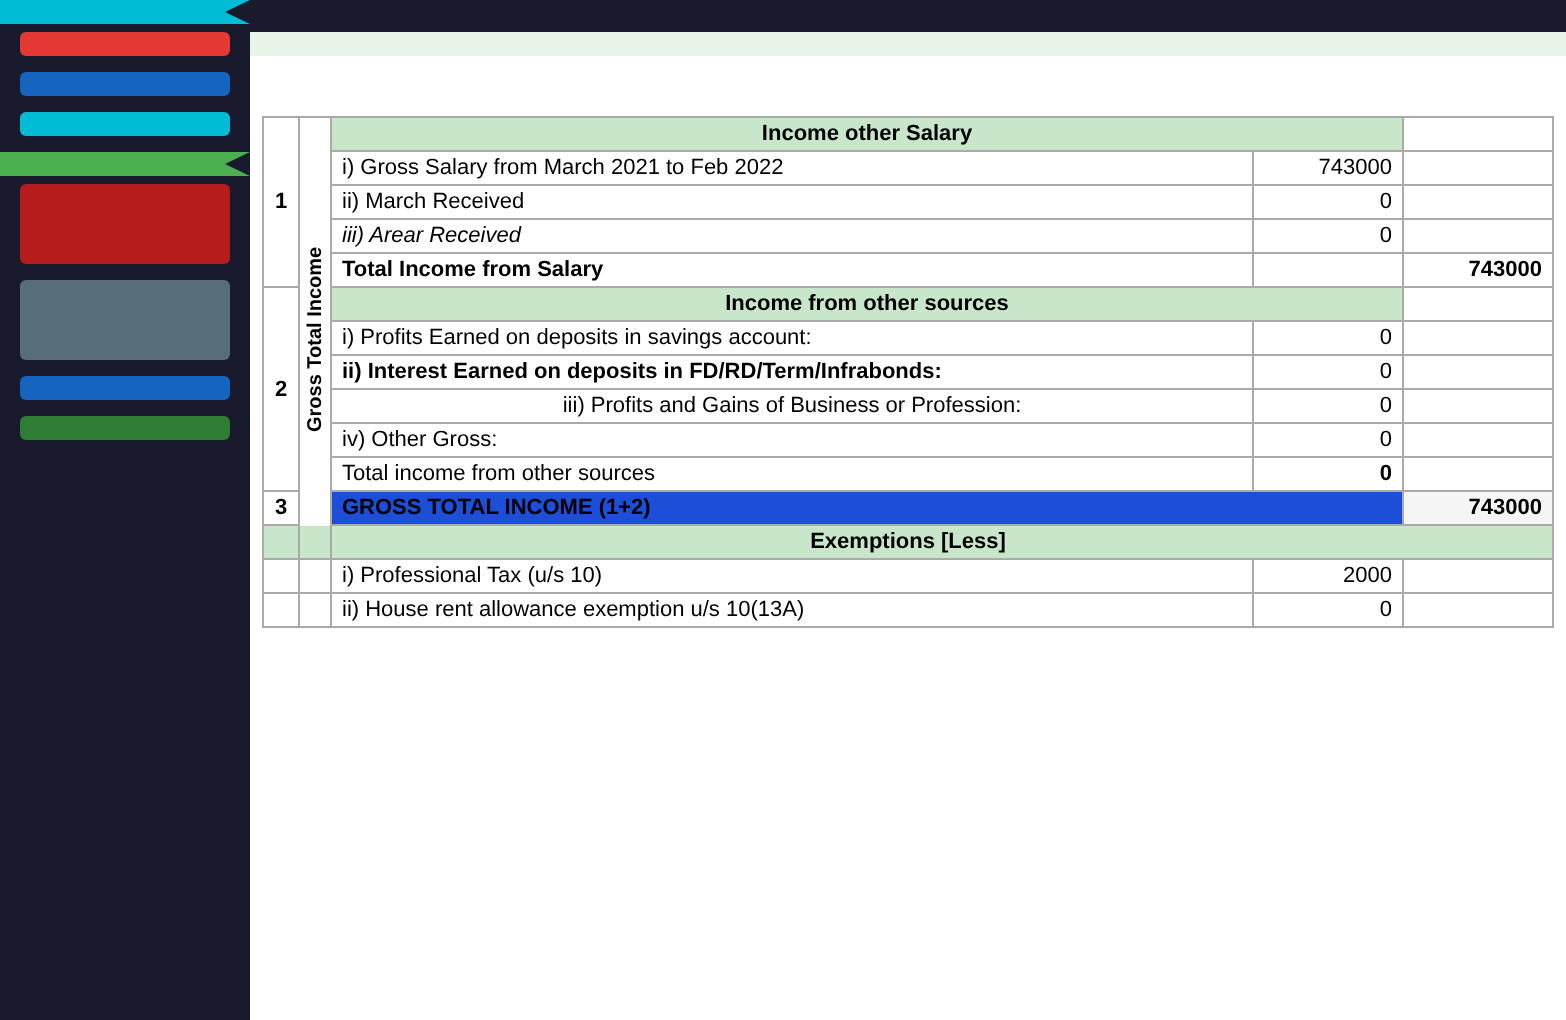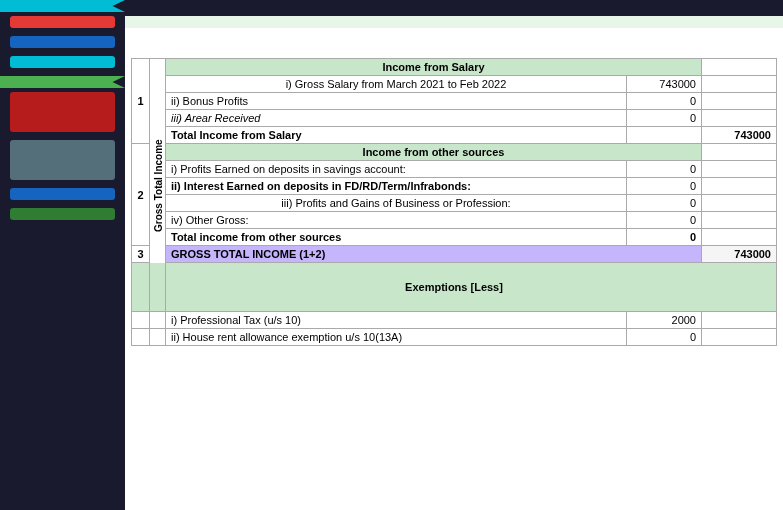--- a/index.html
+++ b/index.html
@@ -155,30 +155,30 @@
         <tbody id="outer-rows">
         </tbody>
       </table>
     </div>
   <div style="margin: 6px 6px 0px; overflow: auto;">
         <table style="width: 100%; border-collapse: collapse; font-size: 11px;">
           <tbody>
             <tr>
               <td rowspan="5" style="border: 1px solid rgb(170, 170, 170); padding: 2px 5px; text-align: center; vertical-align: middle; font-weight: bold; width: 18px;">1</td>
               <td rowspan="13" style="border: 1px solid rgb(170, 170, 170); writing-mode: vertical-rl; transform: rotate(180deg); text-align: center; font-size: 10px; font-weight: bold; width: 14px; padding: 4px 2px;">Gross Total Income</td>
-              <th colspan="2" style="border: 1px solid rgb(170, 170, 170); padding: 2px 5px; background: rgb(200, 230, 201); text-align: center; font-weight: bold;">Income from Salary</th>
-              <td style="border: 1px solid rgb(170, 170, 170); padding: 2px 5px; width: 75px;"></td>
-            </tr>
-            <tr>
-              <td style="border: 1px solid rgb(170, 170, 170); padding: 2px 5px; text-align: center;">i) Gross Salary from March 2021 to Feb 2022</td>
+              <th colspan="2" style="border: 1px solid rgb(170, 170, 170); padding: 2px 5px; background: rgb(200, 230, 201); text-align: center; font-weight: bold;">Income other Salary</th>
+              <td style="border: 1px solid rgb(170, 170, 170); padding: 2px 5px; width: 75px;"></td>
+            </tr>
+            <tr>
+              <td style="border: 1px solid rgb(170, 170, 170); padding: 2px 5px;">i) Gross Salary from March 2021 to Feb 2022</td>
               <td style="border: 1px solid rgb(170, 170, 170); padding: 2px 5px; text-align: right; width: 75px;">743000</td>
               <td style="border: 1px solid rgb(170, 170, 170); padding: 2px 5px; width: 75px;"></td>
             </tr>
             <tr>
-              <td style="border: 1px solid rgb(170, 170, 170); padding: 2px 5px;">ii) Bonus Profits</td>
+              <td style="border: 1px solid rgb(170, 170, 170); padding: 2px 5px;">ii) March Received</td>
               <td style="border: 1px solid rgb(170, 170, 170); padding: 2px 5px; text-align: right; width: 75px;">0</td>
               <td style="border: 1px solid rgb(170, 170, 170); padding: 2px 5px; width: 75px;"></td>
             </tr>
             <tr>
               <td style="border: 1px solid rgb(170, 170, 170); padding: 2px 5px; font-style: italic;">iii) Arear Received</td>
               <td style="border: 1px solid rgb(170, 170, 170); padding: 2px 5px; text-align: right; width: 75px;">0</td>
               <td style="border: 1px solid rgb(170, 170, 170); padding: 2px 5px; width: 75px;"></td>
             </tr>
             <tr>
               <td style="border: 1px solid rgb(170, 170, 170); padding: 2px 5px; font-weight: bold;">Total Income from Salary</td>
@@ -204,31 +204,31 @@
               <td style="border: 1px solid rgb(170, 170, 170); padding: 2px 5px; text-align: center;">iii) Profits and Gains of Business or Profession:</td>
               <td style="border: 1px solid rgb(170, 170, 170); padding: 2px 5px; text-align: right; width: 75px;">0</td>
               <td style="border: 1px solid rgb(170, 170, 170); padding: 2px 5px; width: 75px;"></td>
             </tr>
             <tr>
               <td style="border: 1px solid rgb(170, 170, 170); padding: 2px 5px;">iv) Other Gross:</td>
               <td style="border: 1px solid rgb(170, 170, 170); padding: 2px 5px; text-align: right; width: 75px;">0</td>
               <td style="border: 1px solid rgb(170, 170, 170); padding: 2px 5px; width: 75px;"></td>
             </tr>
             <tr>
-              <td style="border: 1px solid rgb(170, 170, 170); padding: 2px 5px; font-weight: bold;">Total income from other sources</td>
+              <td style="border: 1px solid rgb(170, 170, 170); padding: 2px 5px; font-weight: normal;">Total income from other sources</td>
               <td style="border: 1px solid rgb(170, 170, 170); padding: 2px 5px; text-align: right; font-weight: bold; width: 75px;">0</td>
               <td style="border: 1px solid rgb(170, 170, 170); padding: 2px 5px; width: 75px;"></td>
             </tr>
             <tr>
               <td style="border: 1px solid rgb(170, 170, 170); padding: 2px 5px; text-align: center; font-weight: bold; width: 18px;">3</td>
-              <td colspan="2" style="border: 1px solid rgb(170, 170, 170); padding: 2px 5px; font-weight: bold; background: #c4b5fd;">GROSS TOTAL INCOME (1+2)</td>
+              <td colspan="2" style="border: 1px solid rgb(170, 170, 170); padding: 2px 5px; font-weight: bold; background: #1d4ed8;">GROSS TOTAL INCOME (1+2)</td>
               <td style="border: 1px solid rgb(170, 170, 170); padding: 2px 5px; text-align: right; font-weight: bold; width: 75px; background: rgb(245, 245, 245);">743000</td>
             </tr>
             <tr>
-              <th colspan="5" style="border: 1px solid rgb(170, 170, 170); padding: 18px 5px; background: rgb(200, 230, 201); text-align: center; font-weight: bold;">Exemptions [Less]</th>
+              <th colspan="5" style="border: 1px solid rgb(170, 170, 170); padding: 2px 5px; background: rgb(200, 230, 201); text-align: center; font-weight: bold;">Exemptions [Less]</th>
             </tr>
             <tr>
               <td style="border: 1px solid rgb(170, 170, 170); padding: 2px 5px; width: 18px;"></td>
               <td style="border: 1px solid rgb(170, 170, 170); padding: 2px 5px; width: 14px;"></td>
               <td style="border: 1px solid rgb(170, 170, 170); padding: 2px 5px;">i) Professional Tax (u/s 10)</td>
               <td style="border: 1px solid rgb(170, 170, 170); padding: 2px 5px; text-align: right; width: 75px;">2000</td>
               <td style="border: 1px solid rgb(170, 170, 170); padding: 2px 5px; width: 75px;"></td>
             </tr>
             <tr>
               <td style="border: 1px solid rgb(170, 170, 170); padding: 2px 5px; width: 18px;"></td>

